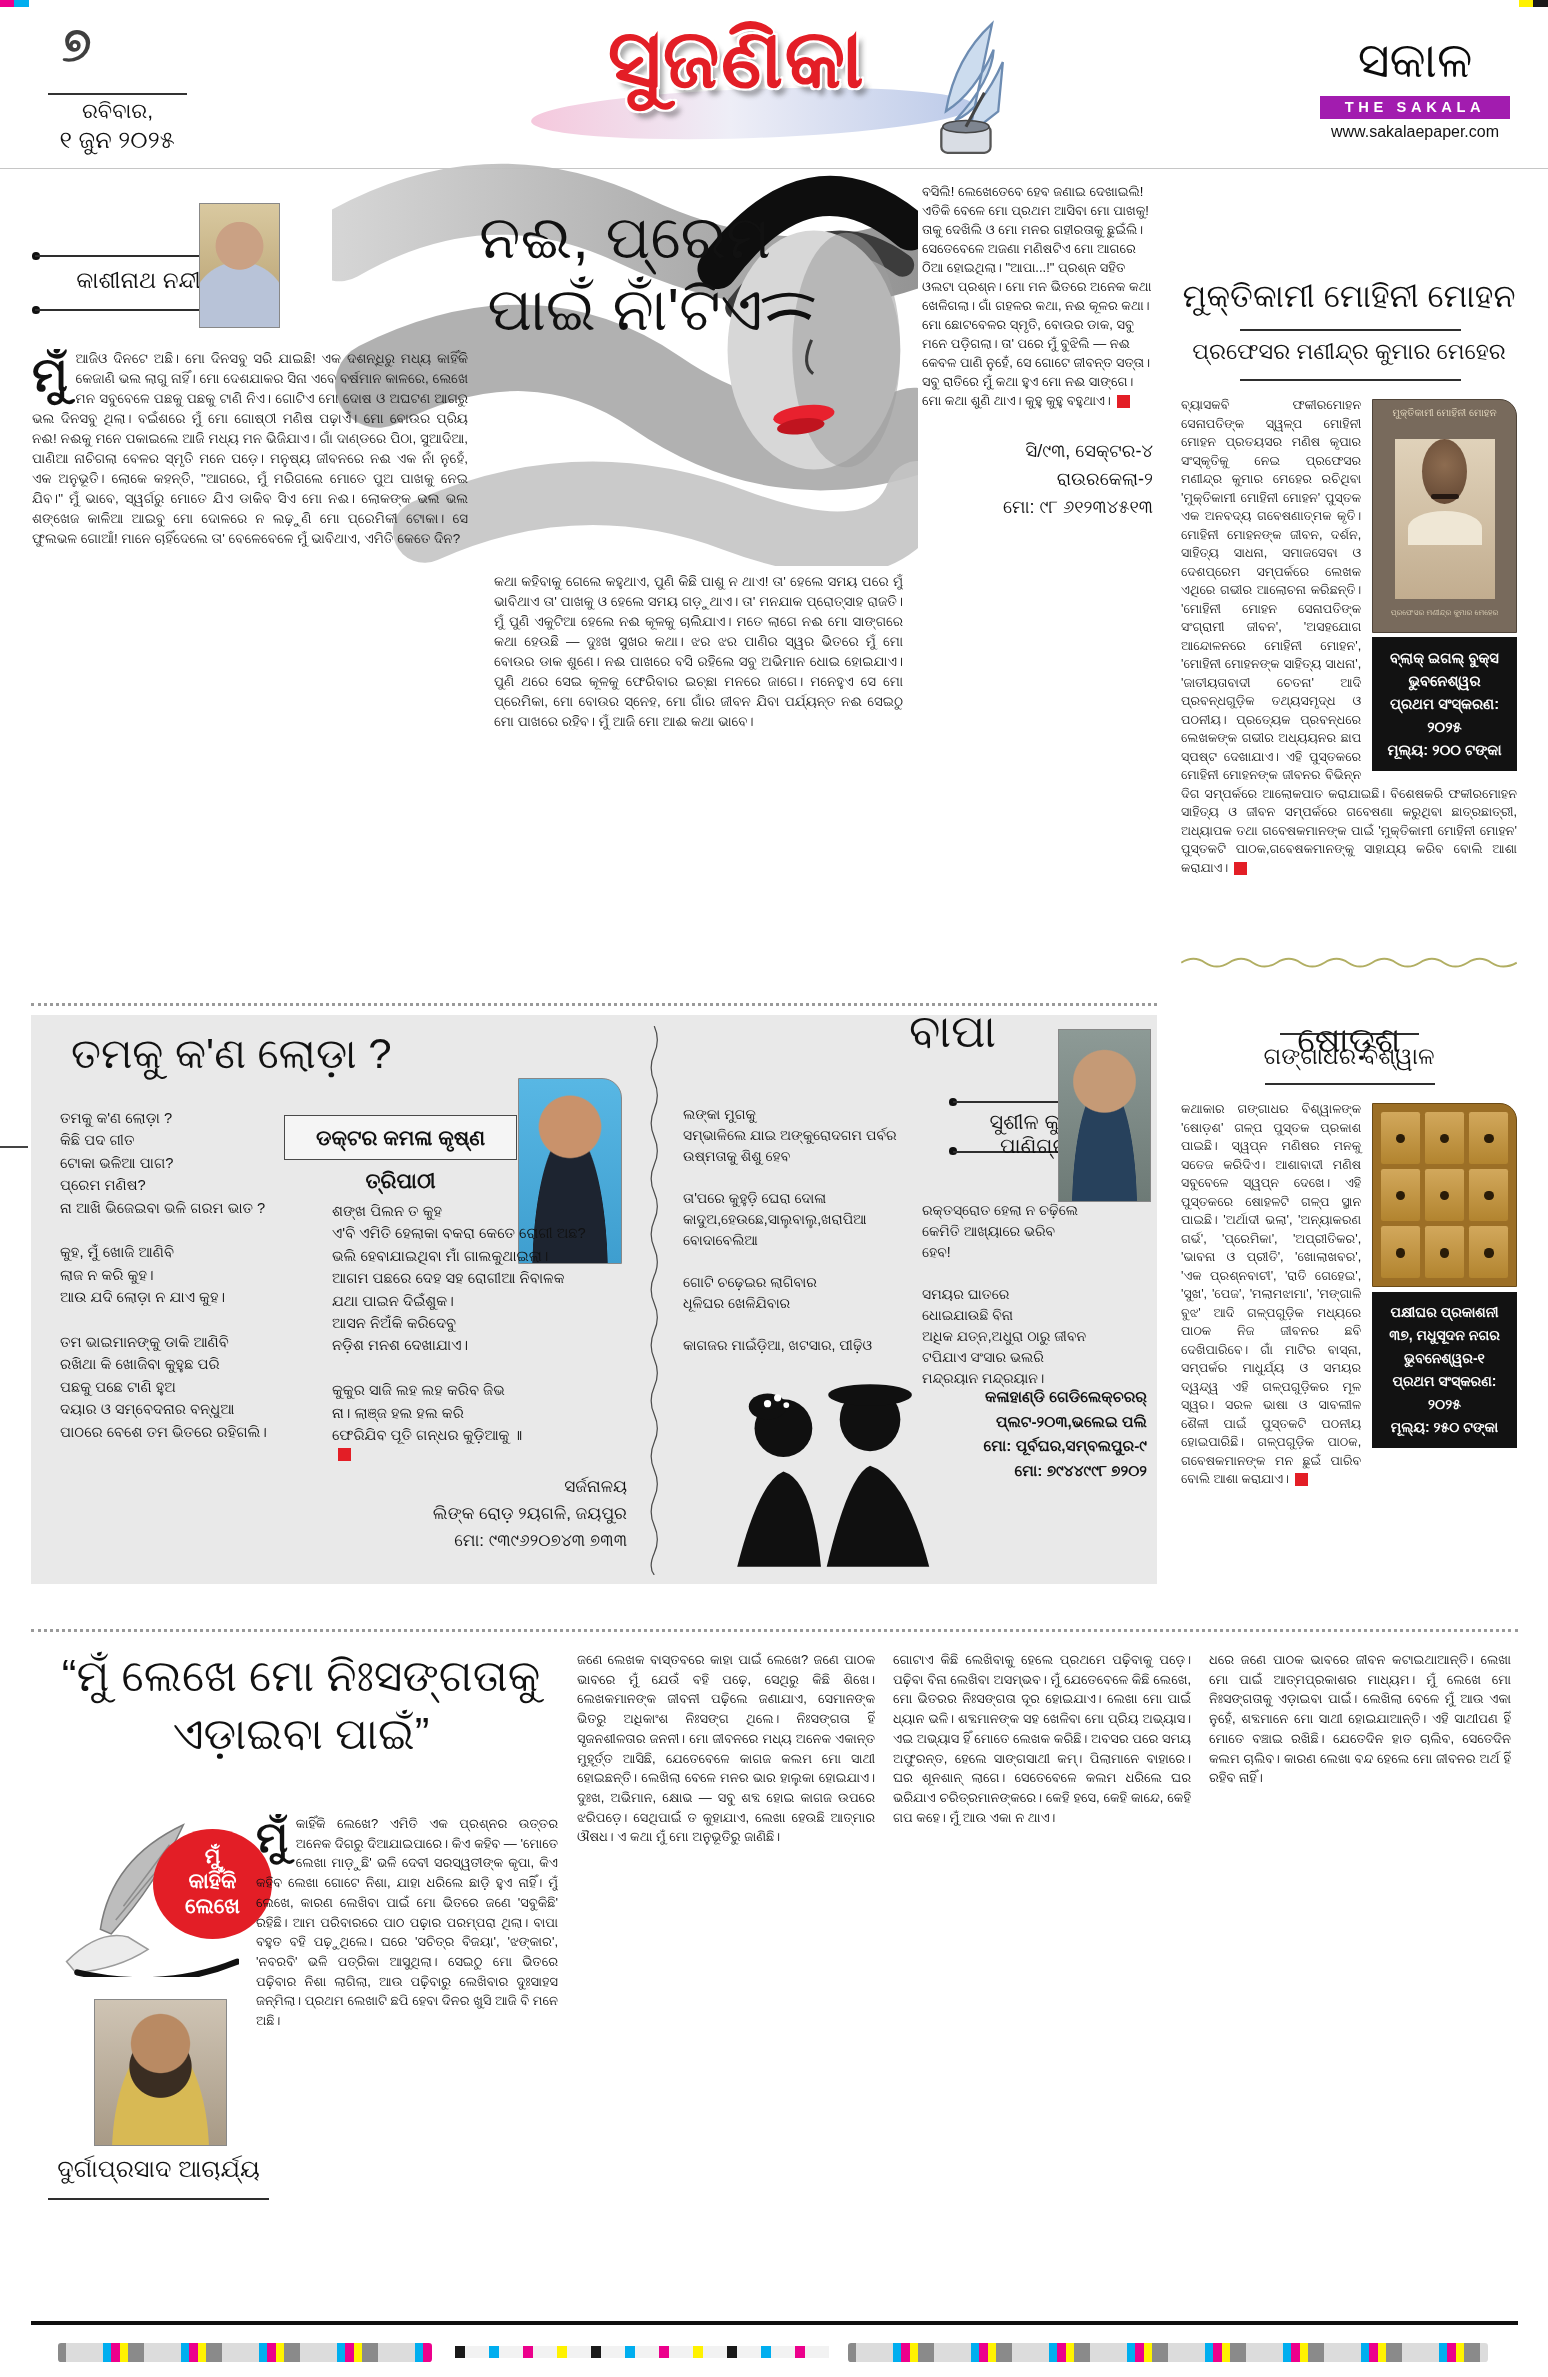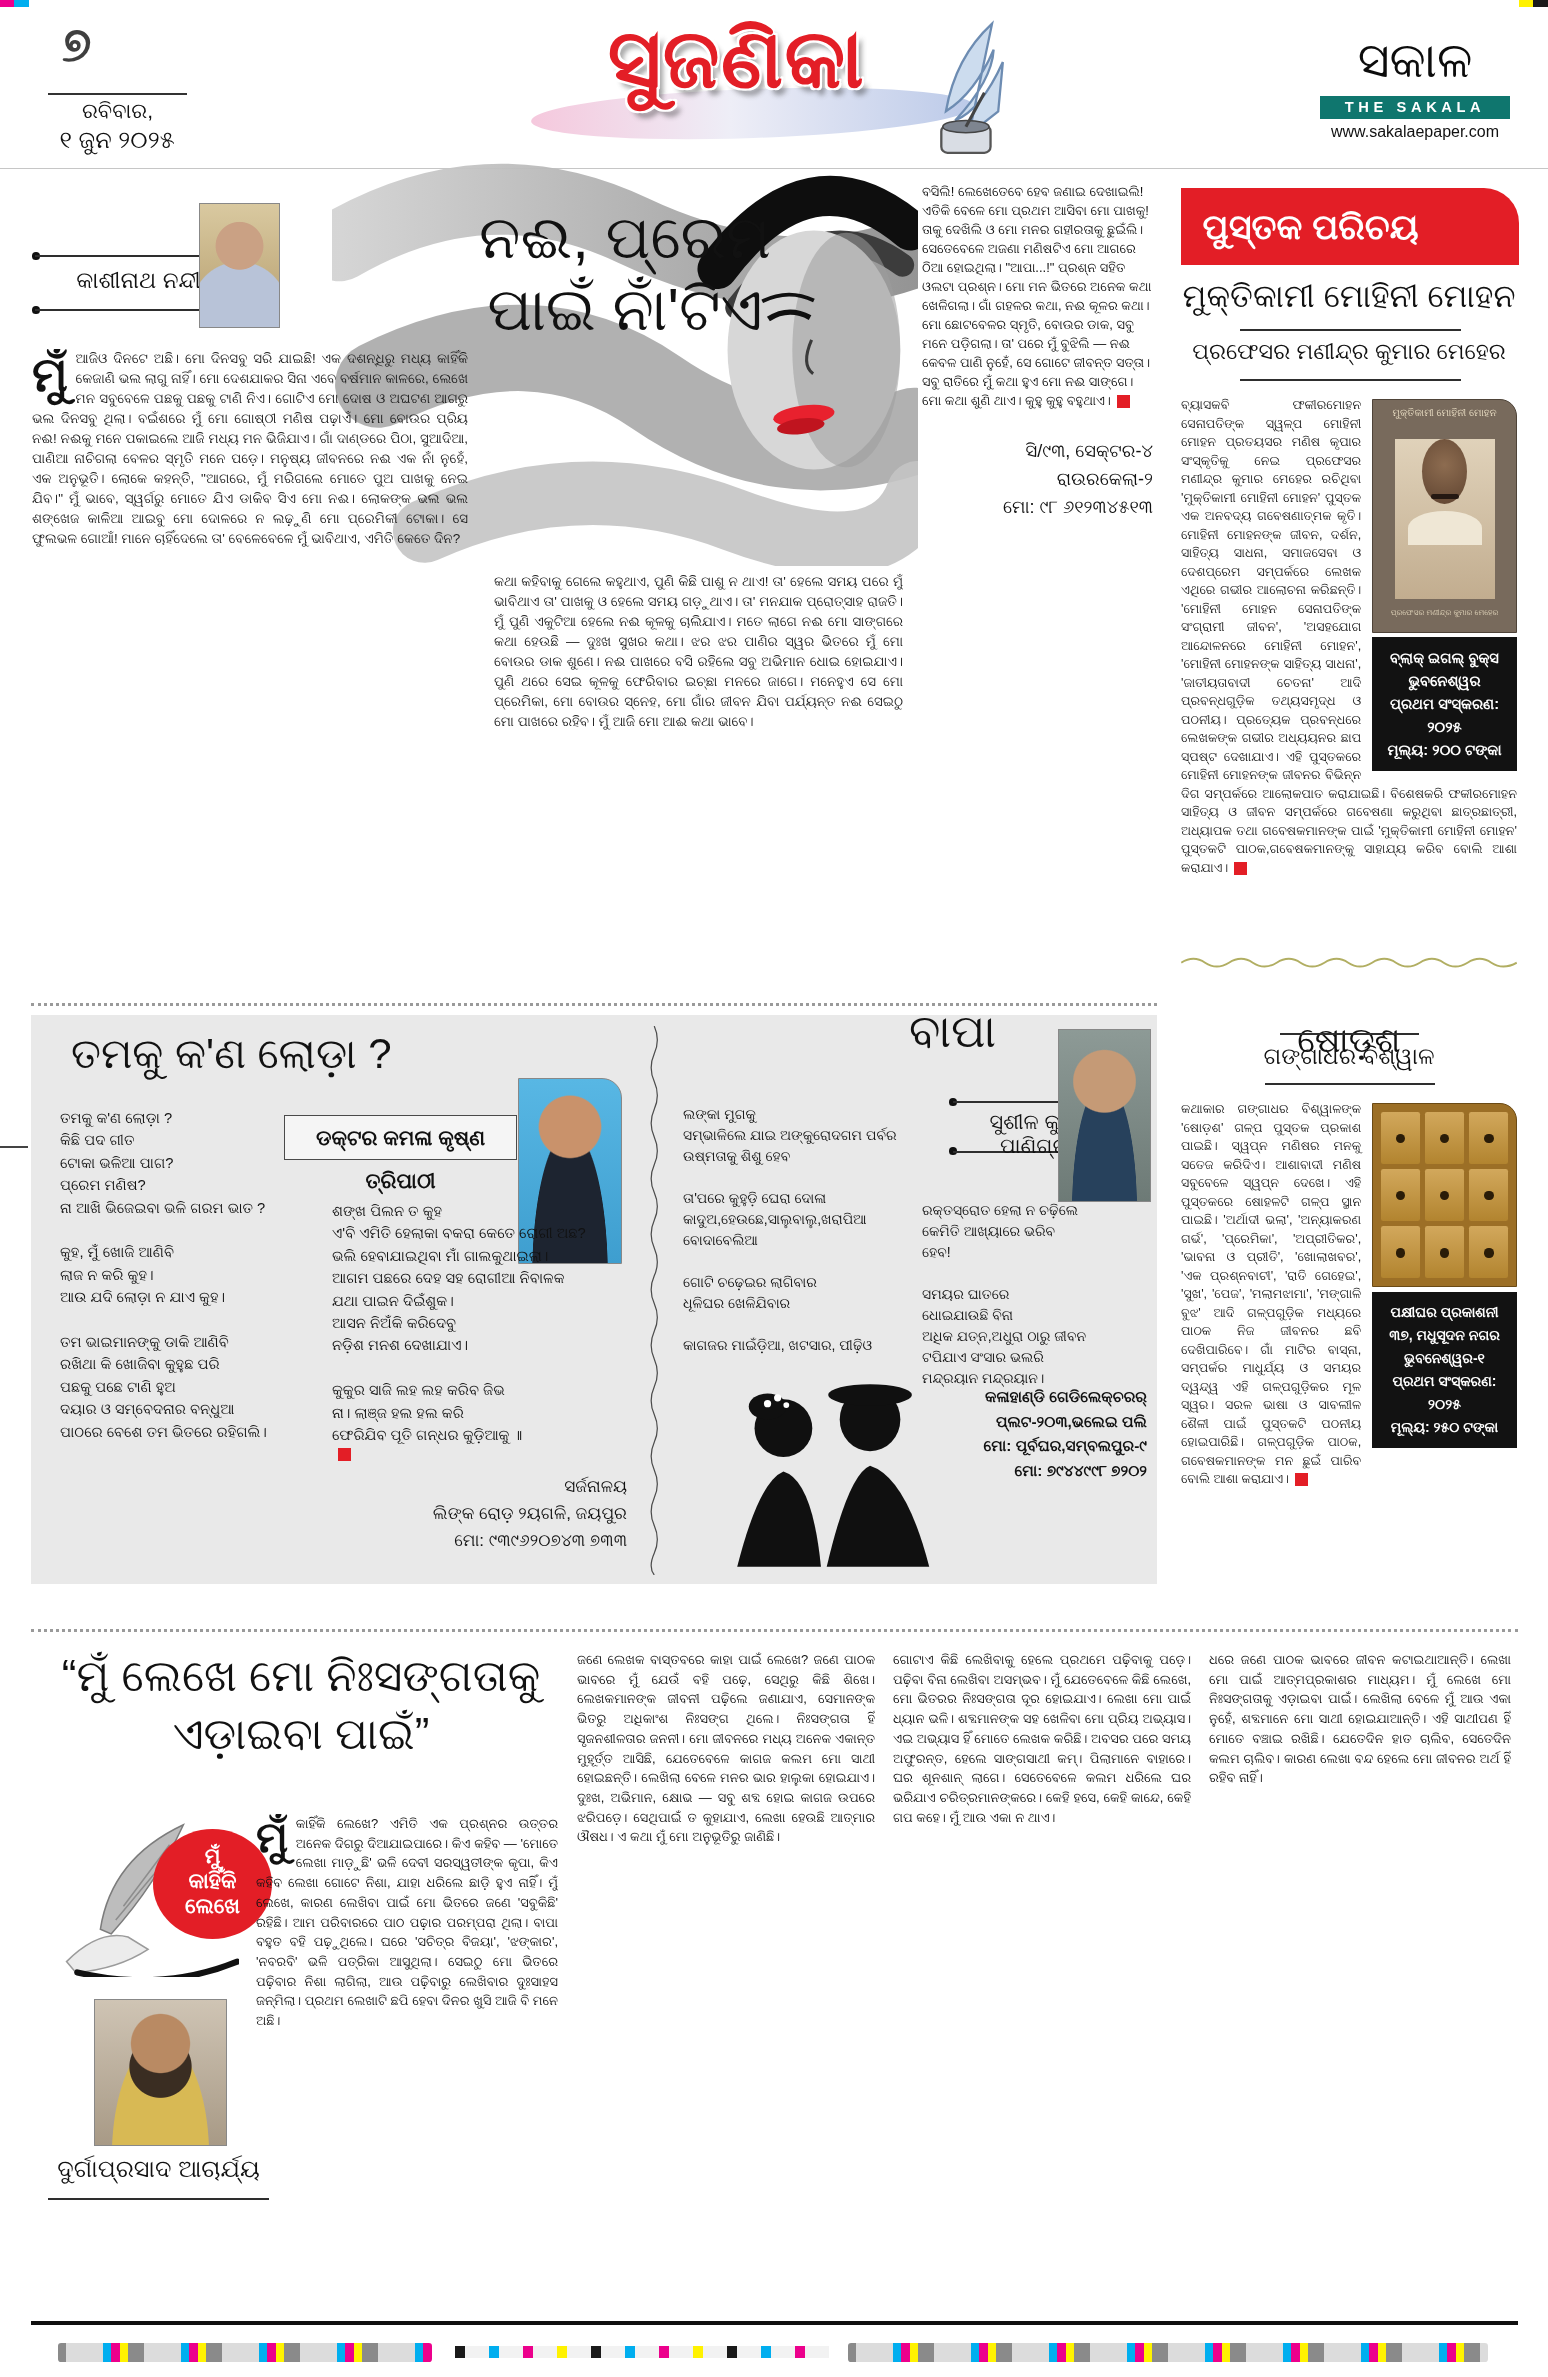--- a/index.html
+++ b/index.html
@@ -17,21 +17,21 @@
   .hairline{background:#2e2e2e;height:1.5px;}
   .dot{width:7.7px;height:7.7px;border-radius:50%;background:#111;}
   .endsq{display:inline-block;width:13px;height:13px;background:#e31e26;vertical-align:middle;margin-left:6.2px;}
   .dropcap{float:left;font-weight:bold;font-size:48px;line-height:45px;padding:3.1px 7.7px 0 0;color:#111;}
   .dotted-div{border-top:3.1px dotted #9a9a9a;height:0;}
   .photo{border:0.8px solid #888;}
   
   .logo-swoosh{background:linear-gradient(90deg,#f4c2d9 0%,#ececf6 45%,#b4c4e6 100%);border-radius:50%;opacity:.9;transform:rotate(-2deg);}
   .logo-text{font-size:82px;font-weight:bold;color:#e31e26;letter-spacing:1.5px;
      text-shadow:-2.3px -2.3px 0 #fff,2.3px -2.3px 0 #fff,-2.3px 2.3px 0 #fff,2.3px 2.3px 0 #fff,5.4px 7px 5.4px rgba(60,60,60,.45);}
-  .brand-strip{background:#0f766e;color:#fff;font-size:14.7px;font-weight:bold;letter-spacing:4.6px;line-height:23px;}
+  .brand-strip{background:#a21caf;color:#fff;font-size:14.7px;font-weight:bold;letter-spacing:4.6px;line-height:23px;}
   
   .sb-header{background:#e31e26;border-radius:0 35px 0 0;color:#fff;font-size:35px;font-weight:bold;line-height:77px;padding-left:21.6px;}
   .cover1wrap{float:right;width:145px;margin:3.1px 0 7.7px 10.8px;}
   .cover1{background:#786a5c;border:0.8px solid #4e4338;border-radius:0 17px 0 0;padding:7px 6.2px 9.3px;}
   .c1title{font-size:10px;color:#e8dcc2;text-align:center;line-height:12.3px;}
   .c1photo{width:100px;height:160px;margin:6.2px auto 0;background:linear-gradient(#e0d2ba,#c2ad8f);}
   .c1head{width:45px;height:65px;border-radius:50%;background:radial-gradient(circle at 50% 40%,#8d6c50,#5e4330);margin:20px auto 0;}
   .c1stache{width:28px;height:5.4px;background:#241812;border-radius:2.3px;margin:-10.8px auto 0;}
   .c1body{width:74px;height:34px;background:#efe7d5;border-radius:50% 50% 0 0;margin:12.3px auto 0;}
   .c1author{font-size:7.7px;color:#ded2b8;text-align:center;margin-top:4.6px;}
@@ -121,21 +121,20 @@
   </div>
   <div class="abs clip" style="left:922px;top:182px;width:231px;height:807px;font-size:13px;line-height:19px">
     <span class="just">ବସିଲି! ଲେଖେତେବେ ହେବ ଜଣାଇ ଦେଖାଇଲି! ଏତିକି ବେଳେ ମୋ ପ୍ରଥମ ଆସିବା ମୋ ପାଖକୁ! ତାକୁ ଦେଖିଲି ଓ ମୋ ମନର ଗହୀରତାକୁ ଛୁଇଁଲି। ସେତେବେଳେ ଅଜଣା ମଣିଷଟିଏ ମୋ ଆଗରେ ଠିଆ ହୋଇଥିଲା। "ଆପା...!" ପ୍ରଶ୍ନ ସହିତ ଓଲଟା ପ୍ରଶ୍ନ। ମୋ ମନ ଭିତରେ ଅନେକ କଥା ଖେଳିଗଲା। ଗାଁ ଗହଳର କଥା, ନଈ କୂଳର କଥା। ମୋ ଛୋଟବେଳର ସ୍ମୃତି, ବୋଉର ଡାକ, ସବୁ ମନେ ପଡ଼ିଗଲା। ତା' ପରେ ମୁଁ ବୁଝିଲି — ନଈ କେବଳ ପାଣି ନୁହେଁ, ସେ ଗୋଟେ ଜୀବନ୍ତ ସତ୍ତା। ସବୁ ରାତିରେ ମୁଁ କଥା ହୁଏ ମୋ ନଈ ସାଙ୍ଗେ। ମୋ କଥା ଶୁଣି ଥାଏ। କୁହୁ କୁହୁ ବହୁଥାଏ।</span><span class="endsq"></span>
     <div class="rt b pre" style="margin-top:28px;font-size:18px;line-height:1.55">ସି/୯୩, ସେକ୍ଟର-୪
 ରାଉରକେଲା-୨
 ମୋ: ୯୮ ୬୧୨୩୪୫୧୩</div>
   </div>
 
   <div class="abs" style="left:0;top:1146px;width:28px;height:2.3px;background:#444"></div>
 
-  <div class="abs sb-header" style="left:1181px;top:188px;width:316px;height:77px">ପୁସ୍ତକ ପରିଚୟ</div>
   <div class="abs ctr b" style="left:1181px;top:278px;width:336px;font-size:32px">ମୁକ୍ତିକାମୀ ମୋହିନୀ ମୋହନ</div>
   <div class="abs hairline" style="left:1240px;top:329px;width:221px"></div>
   <div class="abs ctr b" style="left:1181px;top:339px;width:336px;font-size:22.4px">ପ୍ରଫେସର ମଣୀନ୍ଦ୍ର କୁମାର ମେହେର</div>
   <div class="abs hairline" style="left:1240px;top:379px;width:221px"></div>
 
   <div class="abs body16 just clip" style="left:1181px;top:396px;width:336px;height:554px">
     <div class="cover1wrap">
       <div class="cover1">
         <div class="c1title">ମୁକ୍ତିକାମୀ ମୋହିନୀ ମୋହନ</div>
         <div class="c1photo">

